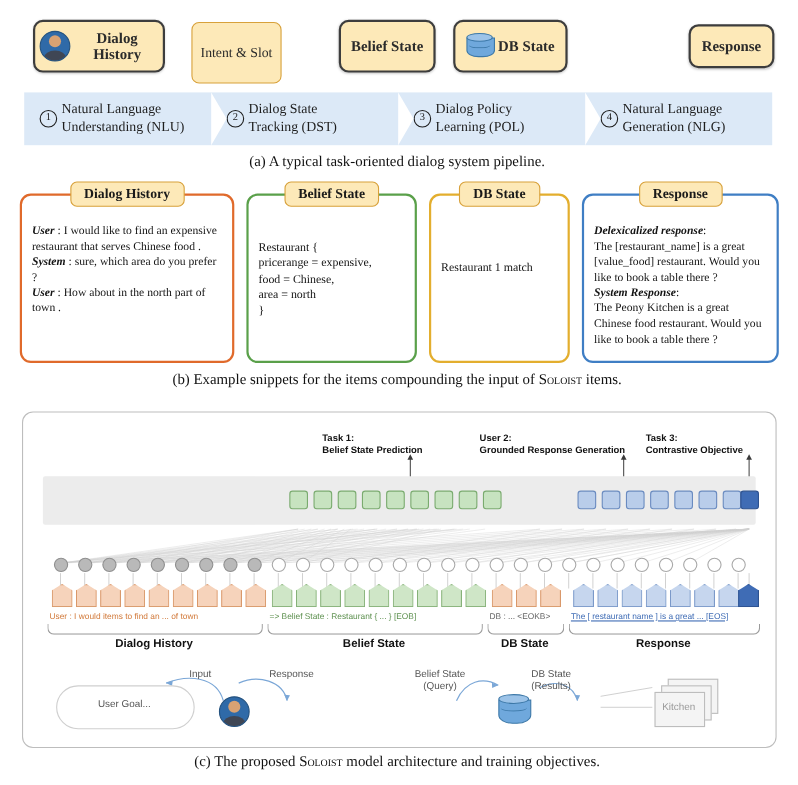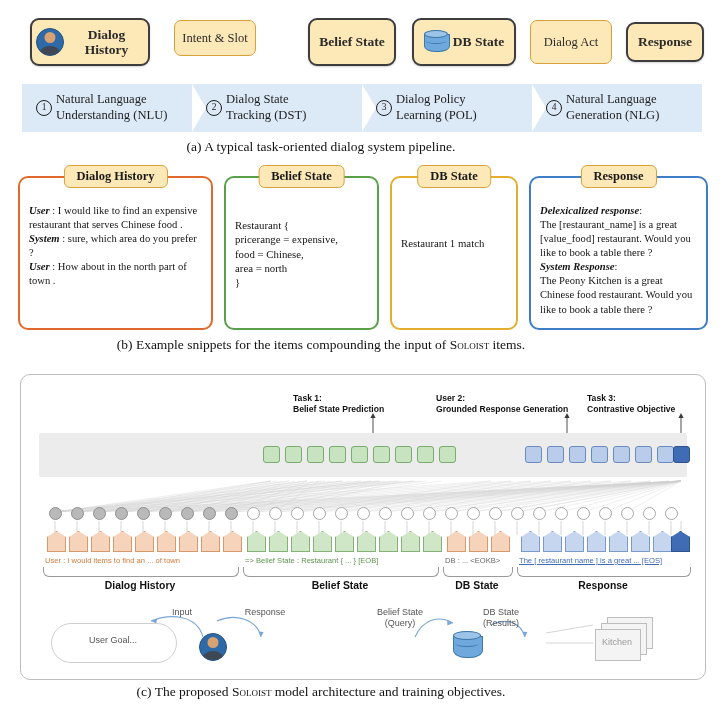--- a/index.html
+++ b/index.html
@@ -177,20 +177,21 @@
   }
   .arrow-text { display: inline-block; }
 
   .caption {
     position: absolute;
     width: 642px;
     text-align: center;
     font-family: "Liberation Serif", serif;
     font-size: 13.5px;
     color: #111;
+    padding-left: 40px;
   }
   .sc { font-variant: small-caps; }
 
   
   .panel-b {
     position: absolute;
     left: 18px;
     top: 176px;
     width: 690px;
     height: 154px;
@@ -348,40 +349,37 @@
 <div class="page">
 
   <div class="panel-a">
     <div class="modules-row">
 
       <div class="module-box bold highlight" style="left:8px; top:8px; width:120px; height:48px;">
         <span class="avatar"></span>
         <span class="mlabel">Dialog History</span>
       </div>
 
-      <div class="module-box" style="left:152px; top:10px; width:82px; height:36px;">
+      <div class="module-box" style="left:152px; top:10px; width:82px; height:56px;">
         <span class="mlabel">Intent &amp; Slot</span>
       </div>
 
       <div class="module-box bold highlight" style="left:286px; top:8px; width:88px; height:48px;">
         <span class="mlabel">Belief State</span>
       </div>
 
       <div class="module-box bold highlight" style="left:390px; top:8px; width:104px; height:48px;">
         <span class="db-cyl">
           <span class="body"></span>
             <span class="top"></span>
             <span class="mid"></span>
         </span>
         <span class="mlabel">DB State</span>
       </div>
 
-      <div class="module-box" style="left:508px; top:10px; width:82px; height:44px;">
-        <span class="mlabel">Dialog Act</span>
-      </div>
 
       <div class="module-box bold highlight" style="left:604px; top:12px; width:78px; height:40px;">
         <span class="mlabel">Response</span>
       </div>
     </div>
 
     <div class="arrow-row">
       <div class="arrow-step first" style="width:170px;">
         <span class="chev-r"></span>
         <span class="circ-num">1</span>

